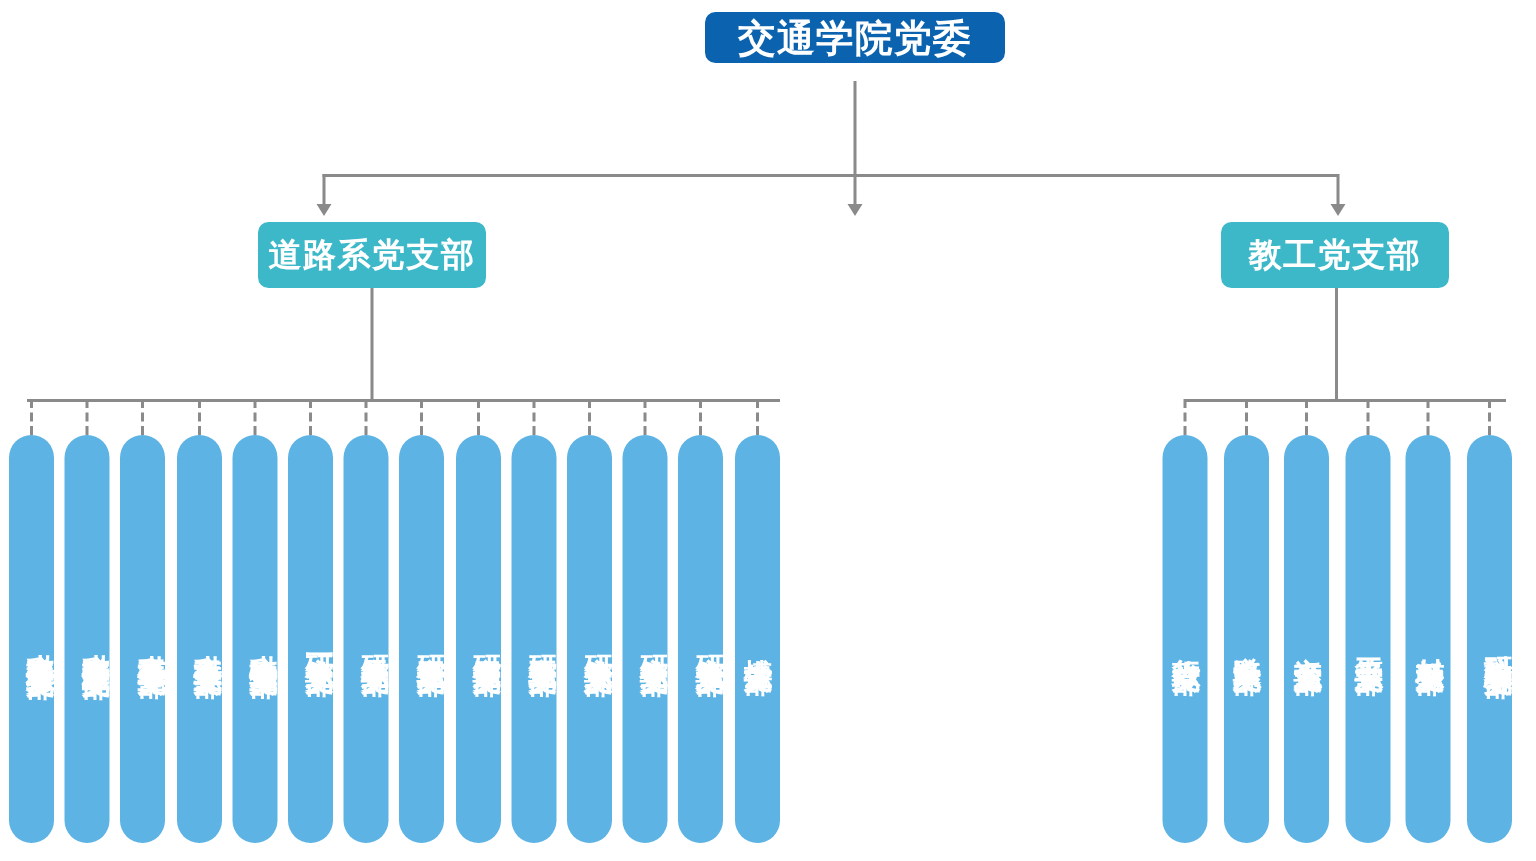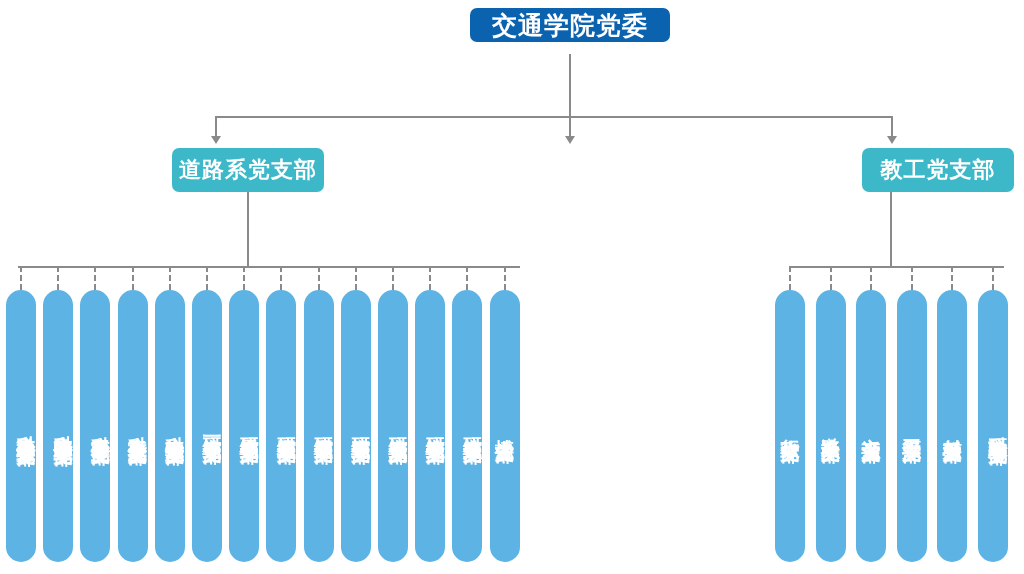--- a/index.html
+++ b/index.html
@@ -111,21 +111,21 @@
   <div class="arrow-down" style="left:565px; top:136px;"></div>
 
   <div class="line-v" style="left:891px; top:116px; height:22px;"></div>
   <div class="arrow-down" style="left:887px; top:136px;"></div>
 
   <div class="node node-l2" style="left:172px; top:148px; width:152px;">
     <span>道路系党支部</span>
   </div>
 
 
-  <div class="node node-l2" style="left:862px; top:148px; width:152px;">
+  <div class="node node-l2" style="left:814px; top:148px; width:152px;">
     <span>教工党支部</span>
   </div>
 
   <div class="line-v" style="left:247px; top:192px; height:75px;"></div>
   <div class="line-h" style="left:18px; top:266px; width:502px;"></div>
 
   <div class="line-v" style="left:890px; top:192px; height:75px;"></div>
   <div class="line-h" style="left:790px; top:266px; width:214px;"></div>
 
   <div id="leaf-layer">

